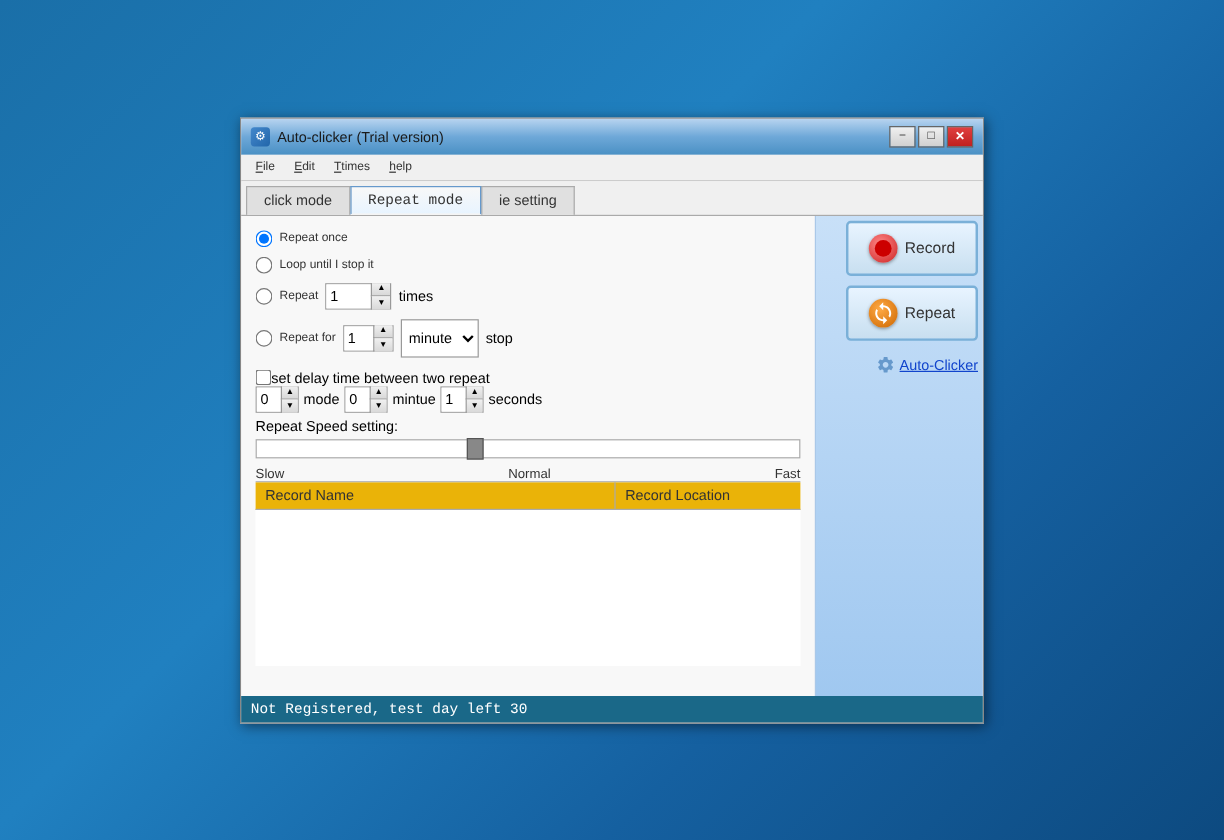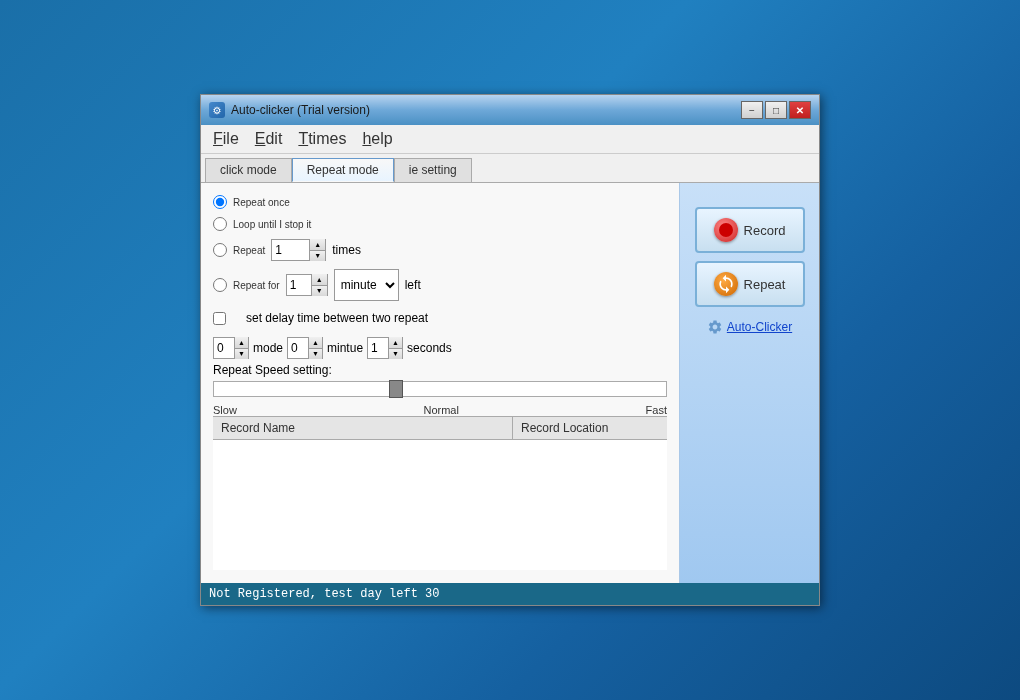--- a/index.html
+++ b/index.html
@@ -84,21 +84,21 @@
       background: #f0f0f0;
       padding: 2px 4px;
       display: flex;
       gap: 0;
       border-bottom: 1px solid #ccc;
     }
 
     .menu-item {
       padding: 3px 8px;
       cursor: pointer;
-      font-size: 16px;
+      font-size: 10px;
       color: #333;
     }
 
     .menu-item .underline {
       text-decoration: underline;
     }
 
     .tabs {
       display: flex;
       background: #f0f0f0;
@@ -116,43 +116,44 @@
       border-bottom: none;
     }
 
     .tab.active {
       background: #f8f8f8;
       border-bottom: 1px solid #f8f8f8;
       z-index: 1;
       background: linear-gradient(to bottom, #f8f8f8, #e8f4ff);
       border: 1px solid #6699cc;
       border-bottom: 1px solid #f8f8f8;
+      font-family: Liberation Mono, monospace;
     }
 
     .content-area {
       background: #f8f8f8;
       border-top: 1px solid #aaa;
       display: flex;
       gap: 0;
     }
 
     .left-panel {
       flex: 1;
       padding: 12px;
       min-height: 400px;
     }
 
     .right-panel {
       width: 140px;
       background: linear-gradient(to bottom, #c8e0f8, #a0c8f0);
-      padding: 24px;
+      padding: 4px;
       display: flex;
       flex-direction: column;
       gap: 8px;
-      align-items: center;
+      align-items: flex-end;
       border-left: 1px solid #aac8e8;
     }
 
     .radio-group {
       display: flex;
       flex-direction: column;
       gap: 8px;
       margin-bottom: 10px;
     }
 
@@ -230,22 +231,22 @@
       height: 32px;
       border: 1px solid #999;
       background: white;
       font-size: 12px;
       padding: 0 2px;
     }
 
     .checkbox-row {
       display: flex;
       align-items: center;
-      gap: 20px;
-      margin-bottom: 12px;
+      gap: 0;
+      margin-bottom: 0;
     }
 
     .delay-row {
       display: flex;
       align-items: center;
       gap: 4px;
       font-size: 12px;
     }
 
     .speed-section {
@@ -290,21 +291,21 @@
       color: #333;
     }
 
     .table-section {
       border-top: 1px solid #aaa;
       background: white;
     }
 
     .table-header {
       display: flex;
-      background: #e5e5e5;
+      background: #eab308;
       border-bottom: 1px solid #aaa;
     }
 
     .table-col-header {
       padding: 4px 8px;
       font-size: 12px;
       color: #333;
       border-right: 1px solid #aaa;
     }
 
@@ -475,21 +476,21 @@
             <div class="spinbox-btns">
               <button class="spinbox-btn">▲</button>
               <button class="spinbox-btn">▼</button>
             </div>
           </div>
           <select class="select-box">
             <option>minute</option>
             <option>hour</option>
             <option>second</option>
           </select>
-          <span>left</span>
+          <span>stop</span>
         </div>
       </div>
 
       <div class="checkbox-row">
         <input type="checkbox" id="delayTime" style="">
         <label for="delayTime">set delay time between two repeat</label>
       </div>
 
       <div class="delay-row">
         <div class="spinbox" style="width:36px">

